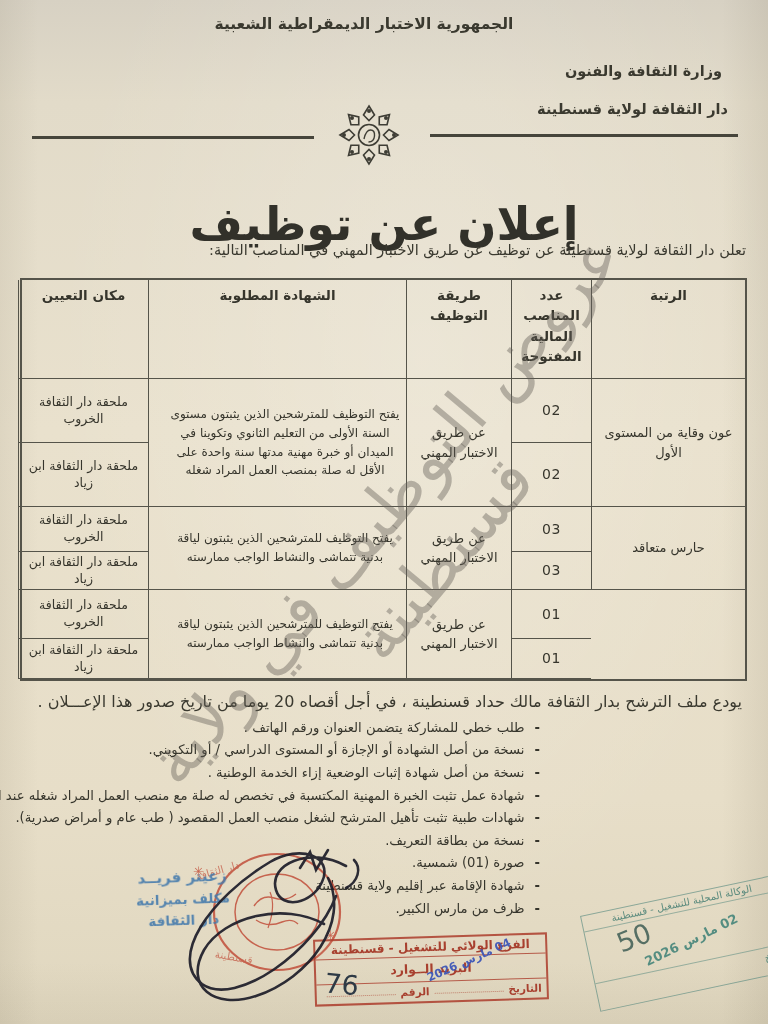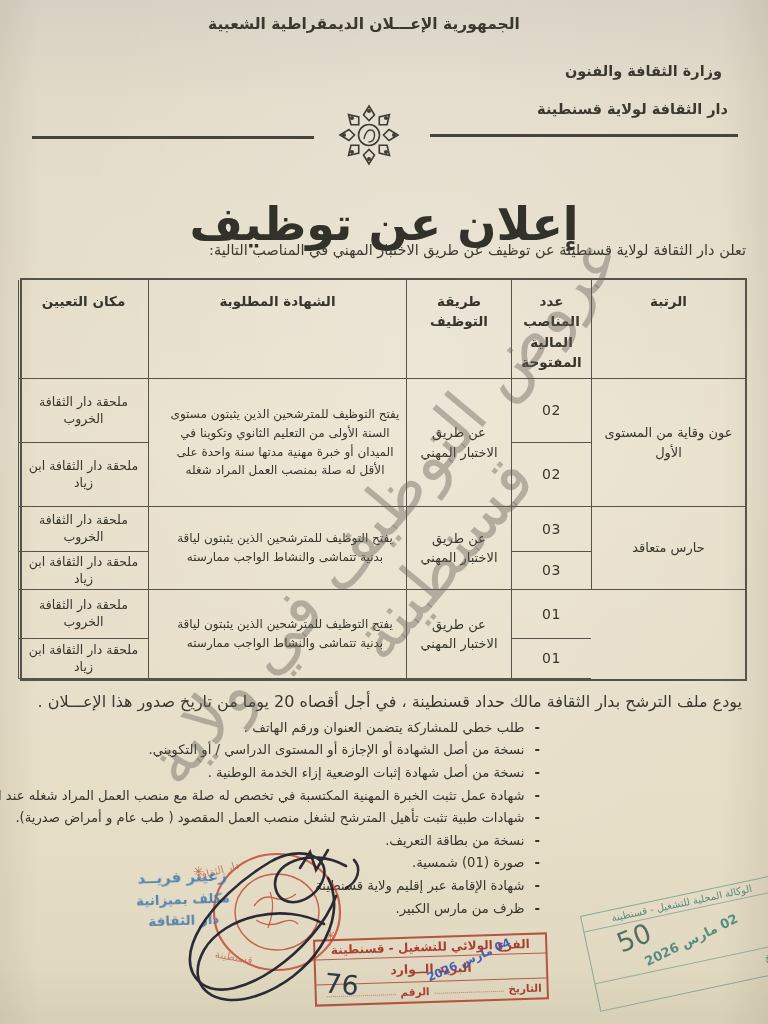--- a/index.html
+++ b/index.html
@@ -35,21 +35,21 @@
   .jobtable {
     top:278px; left:20px; width:727px; z-index:10;
     display:grid; direction:rtl;
     grid-template-columns:154px 80px 105px 258px 130px;
     grid-template-rows:99px 64px 64px 45px 38px 49px 40px;
     border:2px solid #55544a;
   }
   .cell { border-left:1.5px solid #55544a; border-bottom:1.5px solid #55544a;
     display:flex; align-items:center; justify-content:center; text-align:center;
     padding:2px 5px; font-size:13px; line-height:1.5; }
-  .cell.hdr { align-items:flex-start; padding-top:11px; font-weight:bold; font-size:13.5px; }
+  .cell.hdr { align-items:flex-start; padding-top:5px; font-weight:bold; font-size:13.5px; }
   .cell.cert { font-size:12px; line-height:1.55;padding-left:20px; }
   .cell.loc { font-size:12.5px; line-height:1.35; }
   .cell.cnt { font-size:14px; letter-spacing:.5px; }
 
   
   .deposit { top:692px; right:26px; font-size:16px; white-space:nowrap; z-index:5;}
   .bullets { top:716px; right:228px; z-index:5; display:flex; flex-direction:column; }
   .bullet { display:flex; direction:rtl; gap:10px; height:22.6px; align-items:center; font-size:13.2px; white-space:nowrap; }
   .bullet .dash { font-weight:bold; }
 
@@ -90,21 +90,21 @@
     transform:rotate(-14deg); color:#49877c; }
   .tb-bottom { border-top:1.3px solid rgba(88,138,128,.6); height:20px; font-size:10px;
     display:flex; justify-content:flex-start; align-items:center; padding:0 5px; }
 </style>
 </head>
 <body>
 
 <div class="page">
   <div class="edge-shade"></div>
 
-  <div class="abs republic ink">الجمهورية الإعـــلان الديمقراطية الشعبية</div>
+  <div class="abs republic ink">الجمهورية الاختبار الديمقراطية الشعبية</div>
   <div class="abs ministry ink">وزارة الثقافة والفنون</div>
   <div class="abs directorate ink">دار الثقافة لولاية قسنطينة</div>
 
   <div class="abs rule rule-l"></div>
   <div class="abs rule rule-r"></div>
 
   <svg class="abs emblem" viewBox="0 0 64 64">
     <g stroke="#3e3d35" stroke-width="1.6" fill="none">
       <g id="petals">
         <path d="M32 3 L37.5 12 L32 17.5 L26.5 12 Z"></path>

